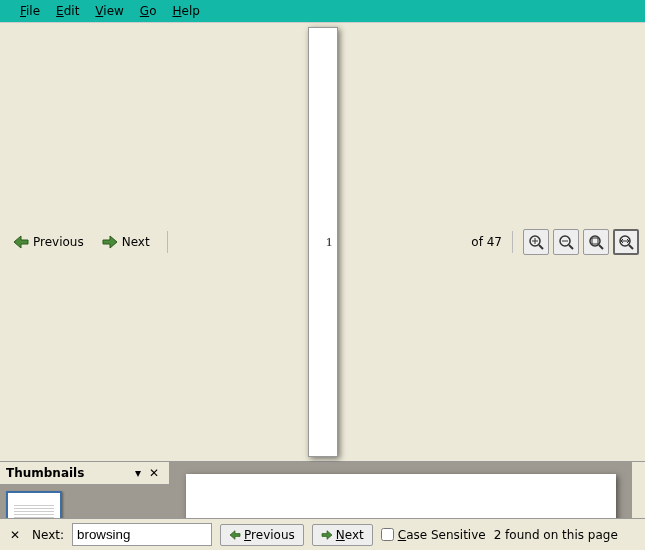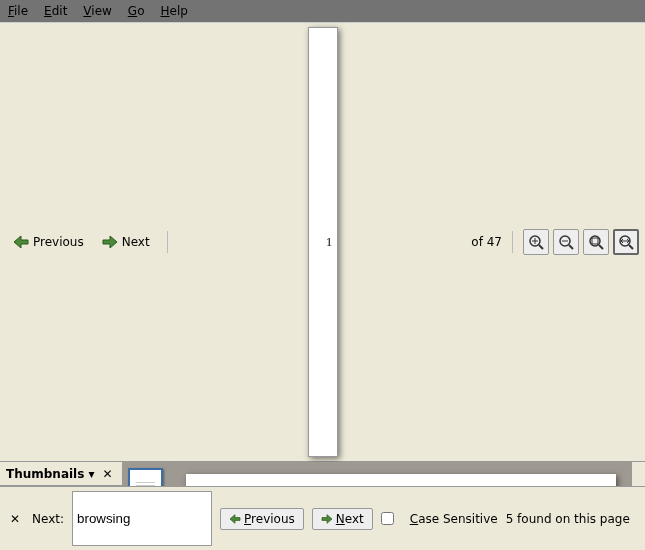--- a/index.html
+++ b/index.html
@@ -1,44 +1,44 @@
 <!DOCTYPE html>
 <html><head>
 <meta charset="utf-8">
 <style>
 * { box-sizing: border-box; margin: 0; padding: 0; }
 body { font-family: "DejaVu Sans", Arial, sans-serif; font-size: 12px; background: #ece9d8; width: 645px; height: 550px; overflow: hidden; display: flex; flex-direction: column; }
-.menubar { display: flex; background: #737373; padding: 2px 0; border-bottom: 1px solid #ccc; }
+.menubar { display: flex; background: #14b8a6; padding: 2px 12px; border-bottom: 1px solid #ccc; }
 .menubar span { padding: 2px 8px; cursor: pointer; }
 .menubar span u { text-decoration: underline; }
 .toolbar { display: flex; align-items: center; padding: 4px 6px; gap: 4px; border-bottom: 1px solid #999; background: #ece9d8; }
 .tbtn { display: flex; align-items: center; gap: 4px; padding: 3px 6px; border: 1px solid transparent; border-radius: 2px; cursor: pointer; }
 .sep { width: 1px; height: 22px; background: #bbb; margin: 0 6px; }
 input.page { width: 30px; text-align: right; padding: 2px 4px; border: 1px solid #999; }
 .iconbtn { width: 26px; height: 26px; display: flex; align-items: center; justify-content: center; border: 1px solid #999; border-radius: 2px; cursor: pointer; background: #eee; }
 .iconbtn.active { border: 2px solid #666; }
 .main { flex: 1; display: flex; overflow: hidden; }
-.sidebar { width: 170px; background: #ece9d8; border-right: 1px solid #999; display: flex; }
+.sidebar { width: 170px; background: #ece9d8; border-right: 1px solid #999; display: flex; flex-direction: column; }
 .sidehdr { display: flex; align-items: center; padding: 4px 6px; font-weight: bold; border-bottom: 1px solid #999; }
 .sidehdr .spacer { flex: 1; }
 .closebtn, .dropbtn { cursor: pointer; padding: 0 4px; font-weight: bold; }
 .thumbs { flex: 1; overflow-y: auto; background: #9e9a91; padding: 6px; }
 .thumb { display: flex; align-items: center; gap: 10px; margin-bottom: 12px; }
 .thumbimg { width: 56px; height: 78px; background: #fff; border: 1px solid #555; box-shadow: 1px 1px 2px rgba(0,0,0,0.4); position: relative; overflow: hidden; }
 .thumb.sel .thumbimg { border: 2px solid #3a6ea5; }
 .thumbimg::before, .thumbimg::after { content: ""; position: absolute; left: 6px; right: 6px; background: repeating-linear-gradient(#ccc, #ccc 1px, transparent 1px, transparent 3px); }
 .thumbimg::before { top: 12px; height: 24px; }
 .thumbimg::after { top: 42px; height: 28px; }
 .content { flex: 1; background: #9e9a91; padding: 12px; overflow: auto; position: relative; }
 .rightscroll { width: 14px; background: #ece9d8; border-left: 1px solid #999; }
 .page { width: 430px; min-height: 430px; background: #fff; margin: 0 auto; padding: 48px 40px 20px 40px; box-shadow: 2px 2px 6px rgba(0,0,0,0.5); font-family: Georgia, serif; color: #111; }
 .findbar { display: flex; align-items: center; padding: 4px 6px; gap: 8px; border-top: 1px solid #999; background: #ece9d8; }
 .fbtn { padding: 3px 8px; border: 1px solid #999; background: #eee; border-radius: 2px; cursor: pointer; display: flex; align-items: center; gap: 3px; }
-input.find { width: 140px; padding: 19px 4px; border: 1px solid #999; }
-.chk { display: flex; align-items: flex-start; gap: 16px; }
+input.find { width: 140px; padding: 3px 4px; border: 1px solid #999; }
+.chk { display: flex; align-items: flex-start; gap: 4px; }
 svg { display: block; }
 </style>
 </head>
 <body>
 
 <div class="menubar">
   <span><u>F</u>ile</span>
   <span><u>E</u>dit</span>
   <span><u>V</u>iew</span>
   <span><u>G</u>o</span>
@@ -139,14 +139,14 @@
   <div class="fbtn">
     <svg width="12" height="10" viewBox="0 0 16 14">
         <path d="M8 1 L15 7 L8 13 L8 9 L1 9 L1 5 L8 5 Z" fill="#4a8a3a" stroke="#2a5a1a"></path>
       </svg>
     <span><u>N</u>ext</span>
   </div>
   <label class="chk">
     <input type="checkbox" style=""> 
       <span><u>C</u>ase Sensitive</span>
   </label>
-  <span>5 found on this page</span>
+  <span>2 found on this page</span>
 </div>
 
 </body></html>

